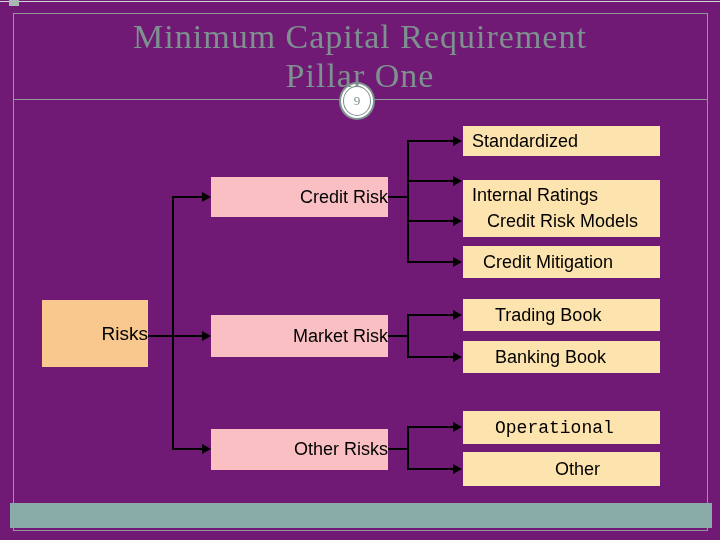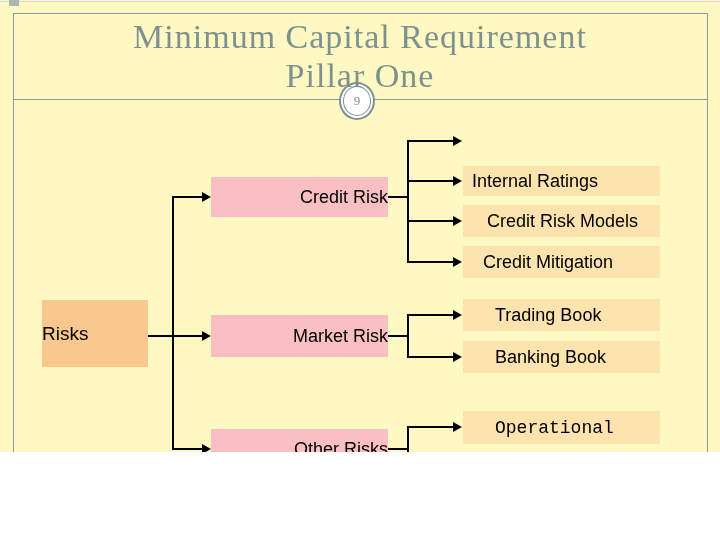--- a/index.html
+++ b/index.html
@@ -1,32 +1,32 @@
 <!DOCTYPE html>
 <html><head>
 <meta charset="utf-8">
 <style>
   html,body{margin:0;padding:0;background:#ffffff;}
-  .slide{position:relative;width:720px;height:452px;background:#fef9c3;overflow:hidden;
+  .slide{position:relative;width:720px;height:540px;background:#701a75;overflow:hidden;
          font-family:"Liberation Sans",sans-serif;}
   .top-edge-line{position:absolute;left:0;top:1px;width:720px;height:1px;background:#d4dad9;}
   .corner-mark{position:absolute;left:9px;top:0;width:10px;height:6px;background:#aab7b5;}
   .frame{position:absolute;left:13px;top:13px;width:693px;height:516px;border:1px solid #8e9b99;}
   .title-sep{position:absolute;left:13px;top:99px;width:694px;height:1px;background:#8e9b99;}
   .title{position:absolute;left:13px;top:17px;width:694px;margin:0;text-align:center;
          font-family:"Liberation Serif",serif;font-weight:normal;font-size:34px;line-height:39px;
          color:#7e918f;letter-spacing:1px;z-index:3;}
   .page-circle{position:absolute;left:339px;top:82px;width:36px;height:38px;border:2px solid #7e918f;
          border-radius:50%;background:#ffffff;z-index:2;box-sizing:border-box;}
   .page-circle-inner{position:absolute;left:2px;top:2px;right:2px;bottom:2px;border:1px solid #7e918f;
          border-radius:50%;display:flex;align-items:center;justify-content:center;
          font-family:"Liberation Serif",serif;font-size:13px;color:#7e918f;}
   .node{position:absolute;display:flex;align-items:center;color:#000;z-index:2;box-sizing:border-box;}
   .root-node{left:42px;top:300px;width:106px;height:67px;background:#f8c88e;
-         justify-content:flex-start;font-size:19px;}
+         justify-content:flex-end;font-size:19px;}
   .branch-node{left:211px;width:177px;background:#f9bfc3;justify-content:flex-end;font-size:18px;}
   .leaf-node{left:463px;width:197px;background:#fde3ae;font-size:18px;padding-left:9px;}
   .leaf-node.pad{padding-left:32px;}
   .hline{position:absolute;height:2px;background:#000;z-index:1;}
   .vline{position:absolute;width:2px;background:#000;z-index:1;}
   .arrow-right{position:absolute;width:0;height:0;border-left:9px solid #000;
          border-top:5px solid transparent;border-bottom:5px solid transparent;z-index:1;}
   .footer-bar{position:absolute;left:10px;top:503px;width:702px;height:25px;background:#8aaca9;}
 </style>
 </head>
@@ -52,21 +52,24 @@
   <div class="node branch-node" style="top:177px;height:40px;">
     <span>Credit Risk</span>
   </div>
   <div class="node branch-node" style="top:315px;height:42px;">
     <span>Market Risk</span>
   </div>
   <div class="node branch-node" style="top:429px;height:41px;">
     <span>Other Risks</span>
   </div>
 
-  <div class="node leaf-node" style="top:166px;height:30px;">
+  <div class="node leaf-node" style="top:126px;height:30px;">
+    <span>Standardized</span>
+  </div>
+  <div class="node leaf-node" style="top:180px;height:30px;">
     <span>Internal Ratings</span>
   </div>
   <div class="node leaf-node" style="top:205px;height:32px;padding-left:24px;">
     <span>Credit Risk Models</span>
   </div>
   <div class="node leaf-node" style="top:246px;height:32px;padding-left:20px;">
     <span>Credit Mitigation</span>
   </div>
   <div class="node leaf-node pad" style="top:299px;height:32px;">
     <span>Trading Book</span>

